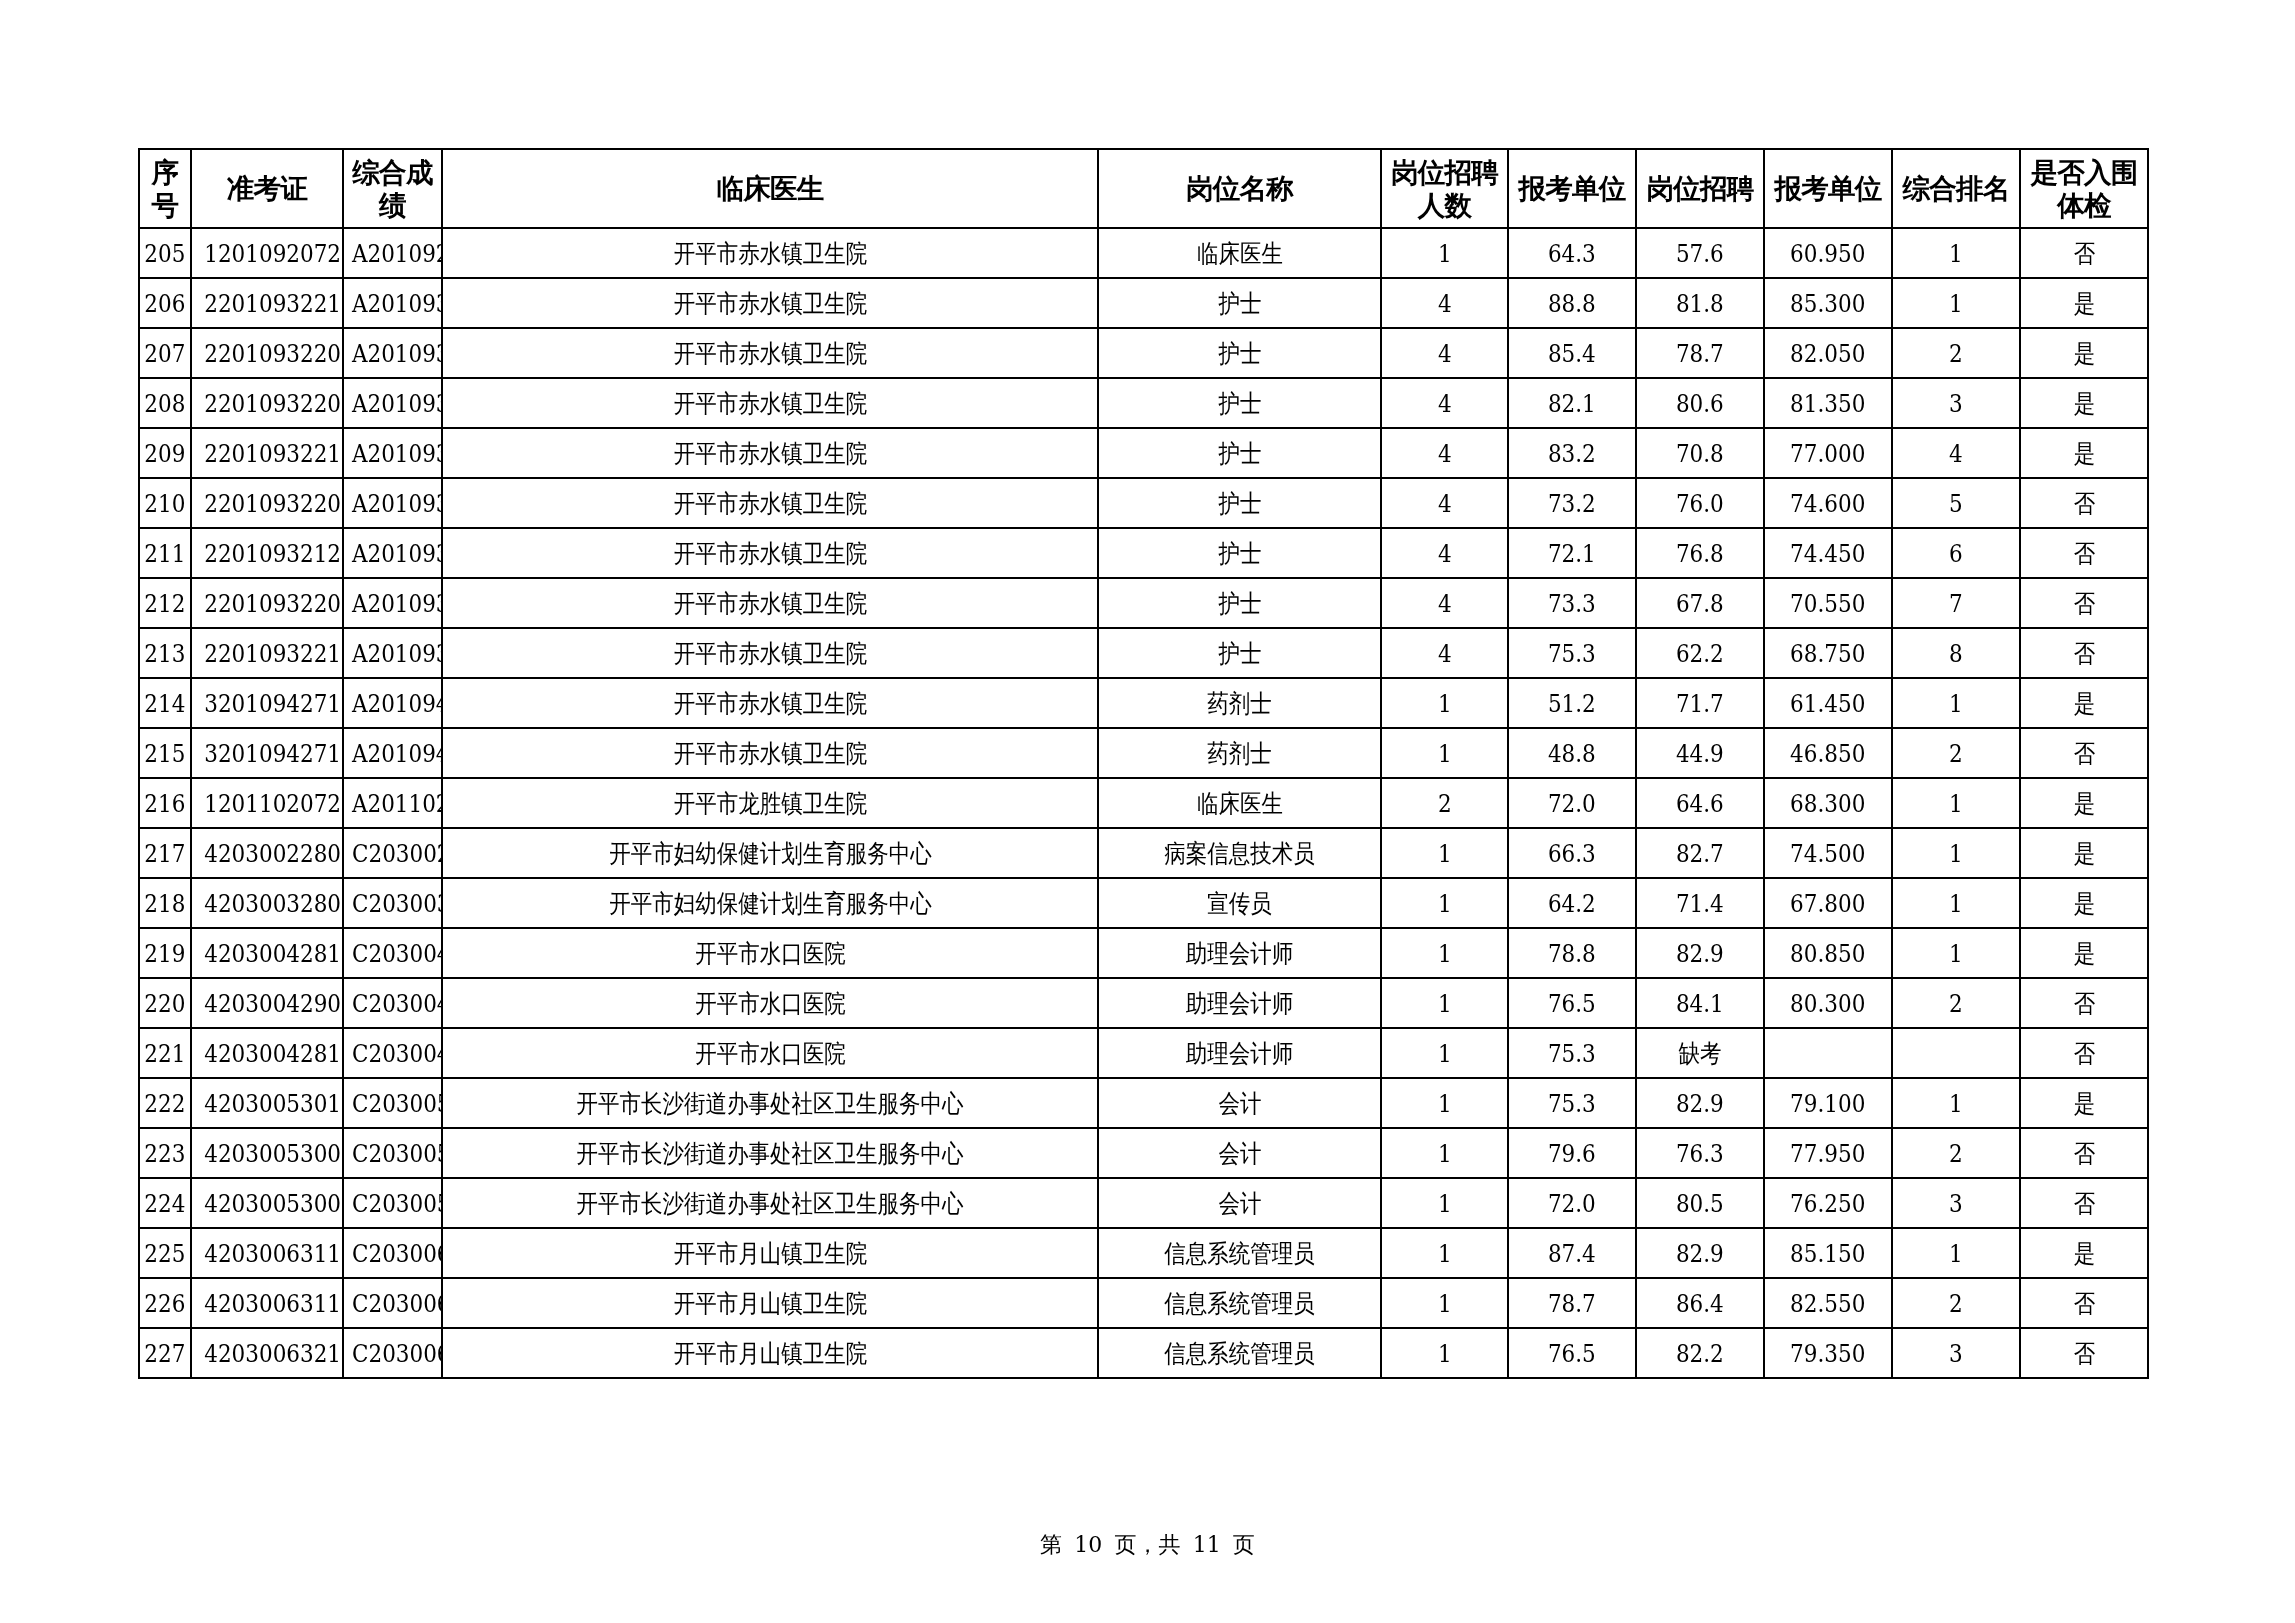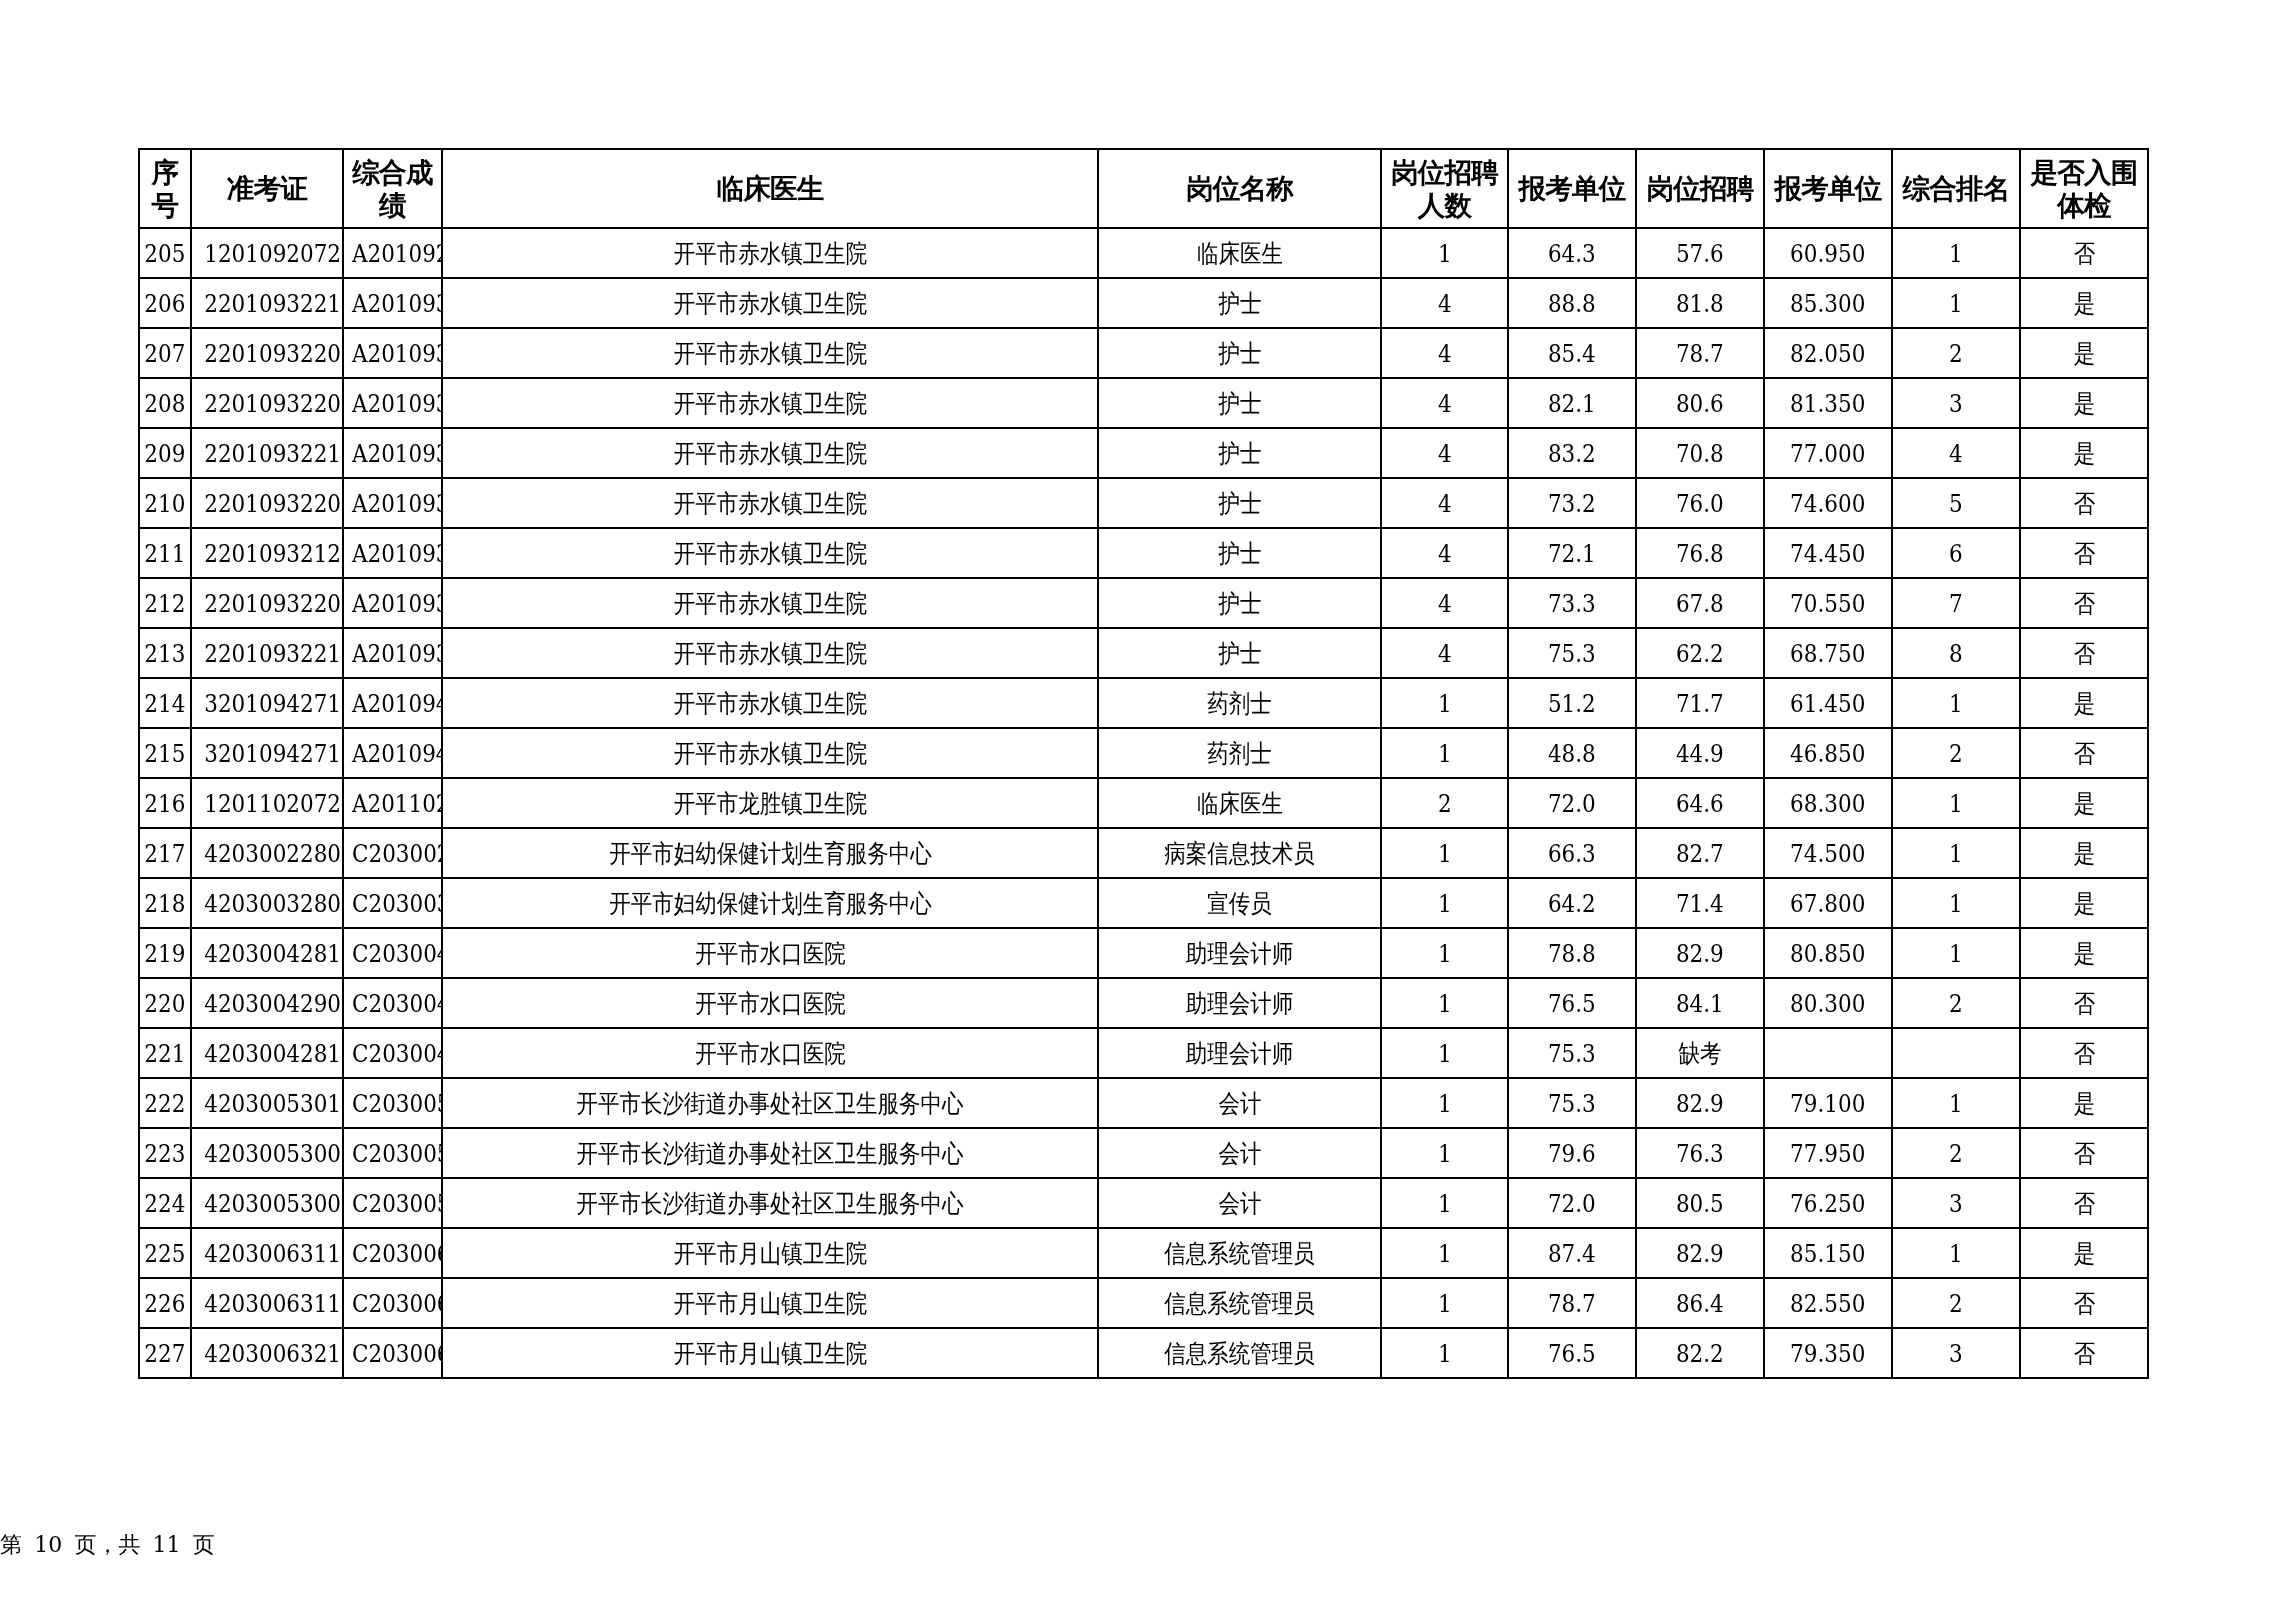--- a/index.html
+++ b/index.html
@@ -32,20 +32,21 @@
       font-family: "DejaVu Serif", "Liberation Serif", serif;
       font-size: 25px;
       height: 48px;
       transform-origin: center;
     }
     table.scores td span.cond { display: inline-block; transform: scaleX(0.86); }
     .footer {
       position: absolute;
       left: 0; width: 2295px;
       top: 1530px;
+      text-align: center;
       font-family: "DejaVu Serif", "Liberation Serif", serif;
       font-size: 22px;
       color: #000;
       word-spacing: 5.2px;
     }
   </style>
 </head>
 <body>
 
 <div class="sheet">

